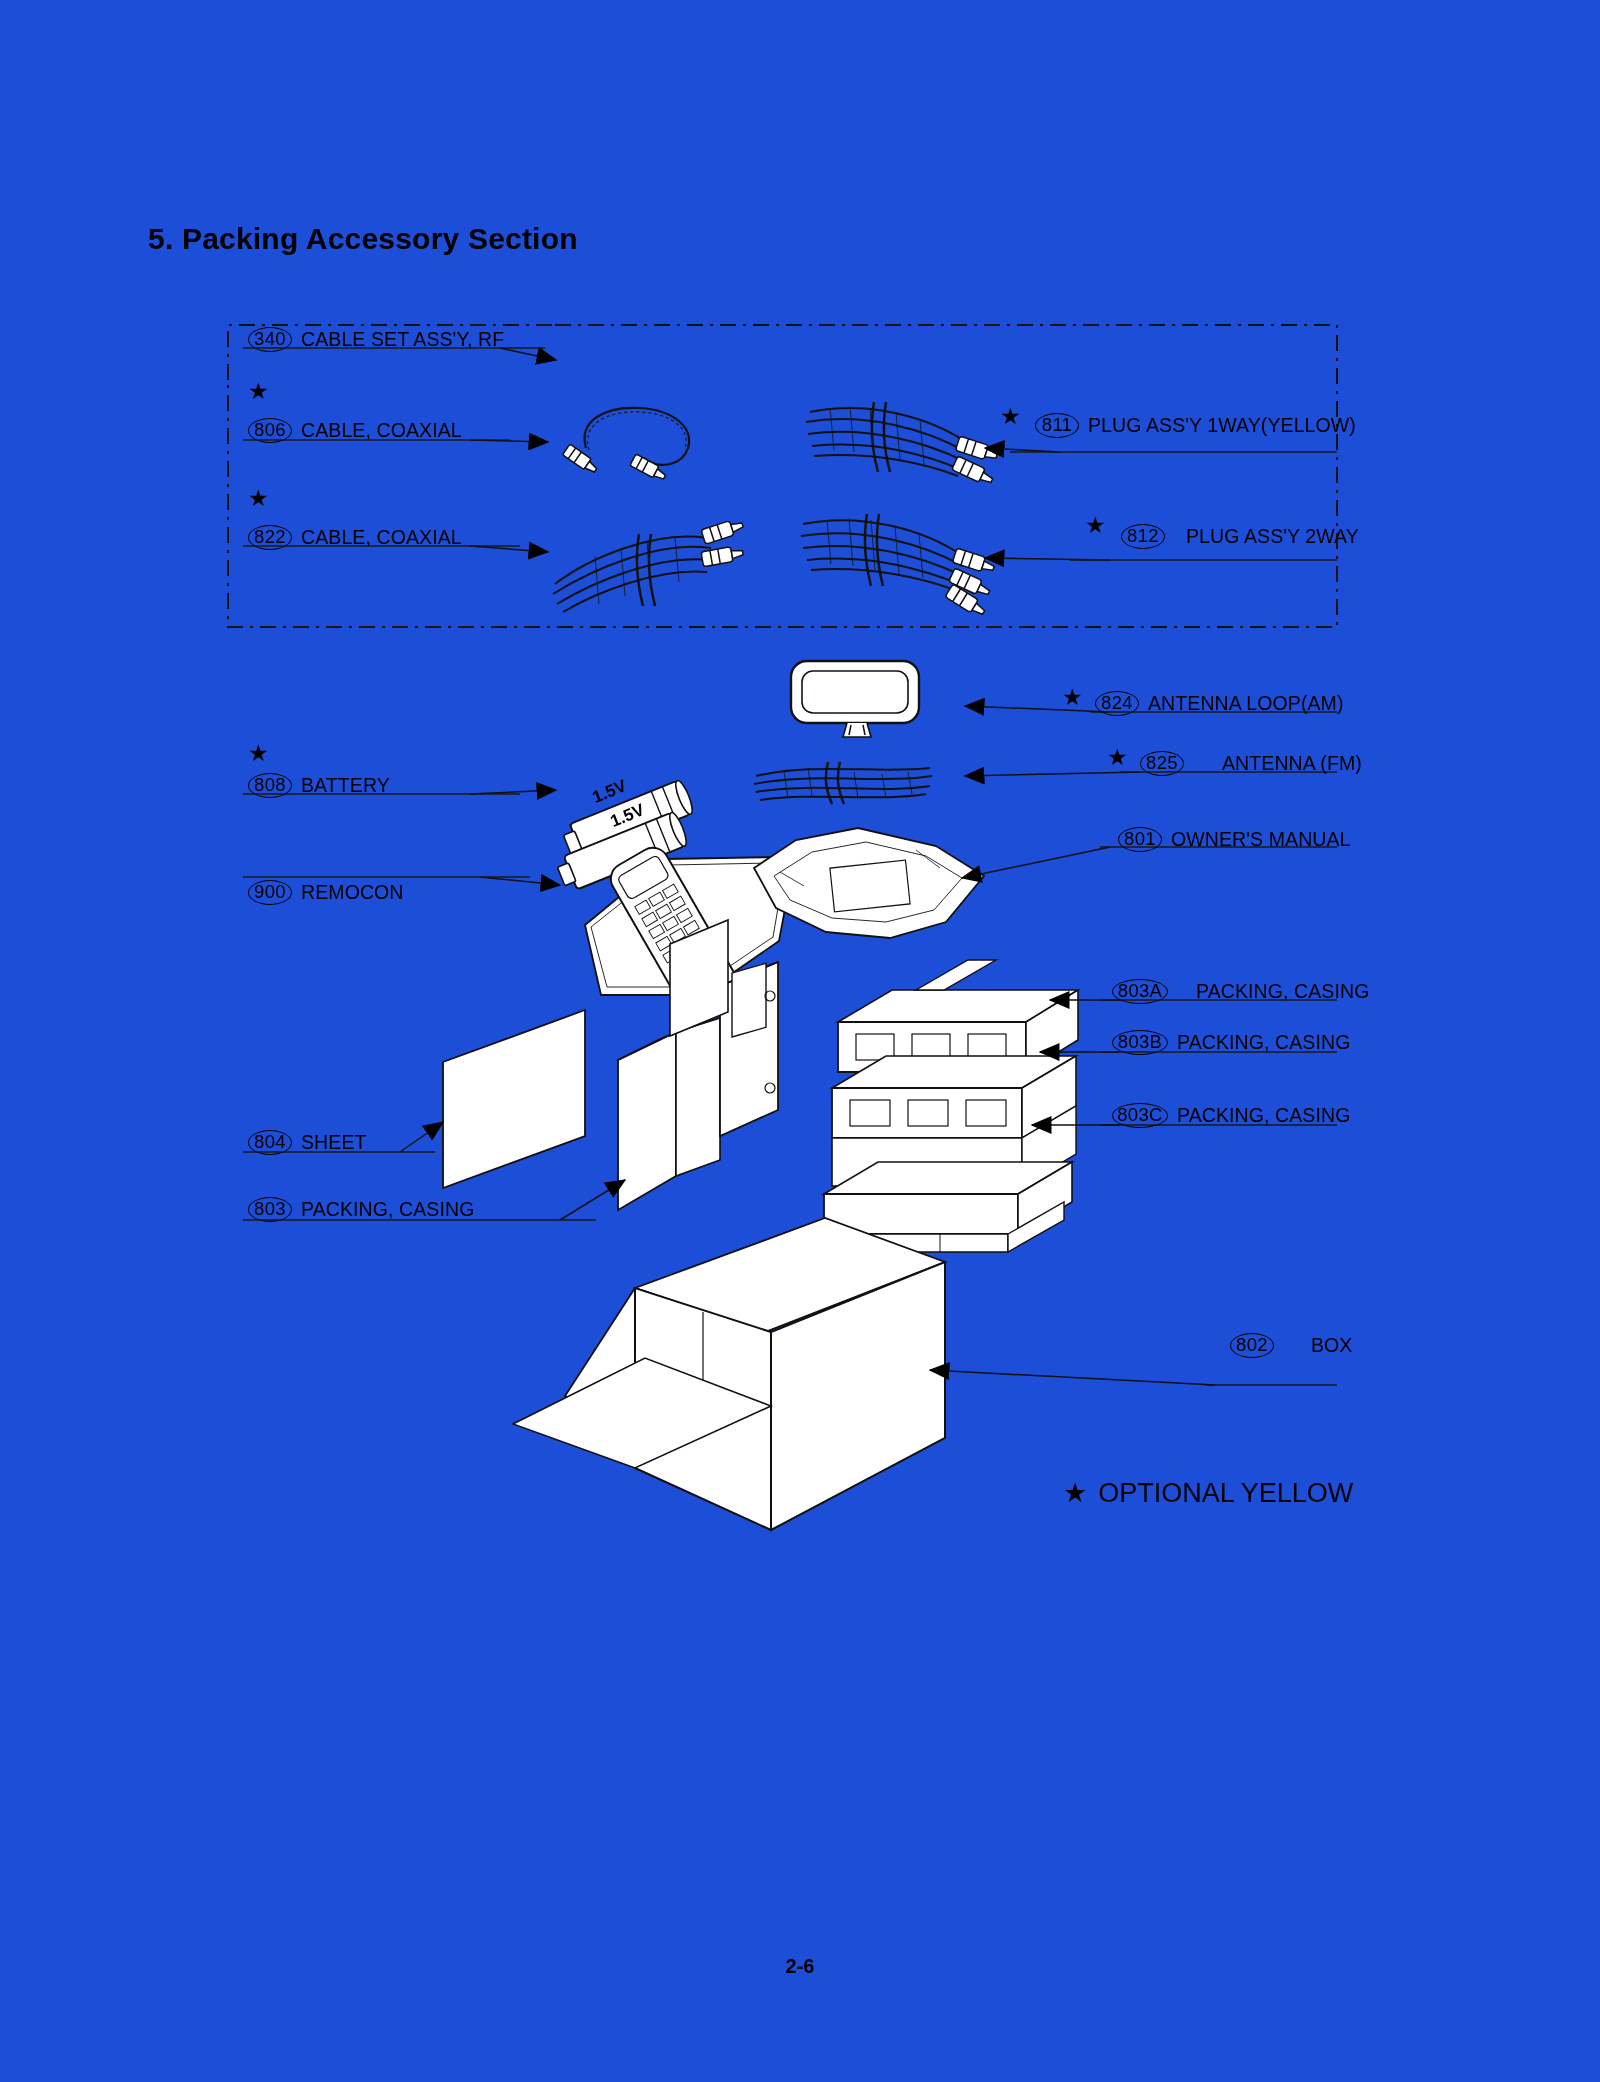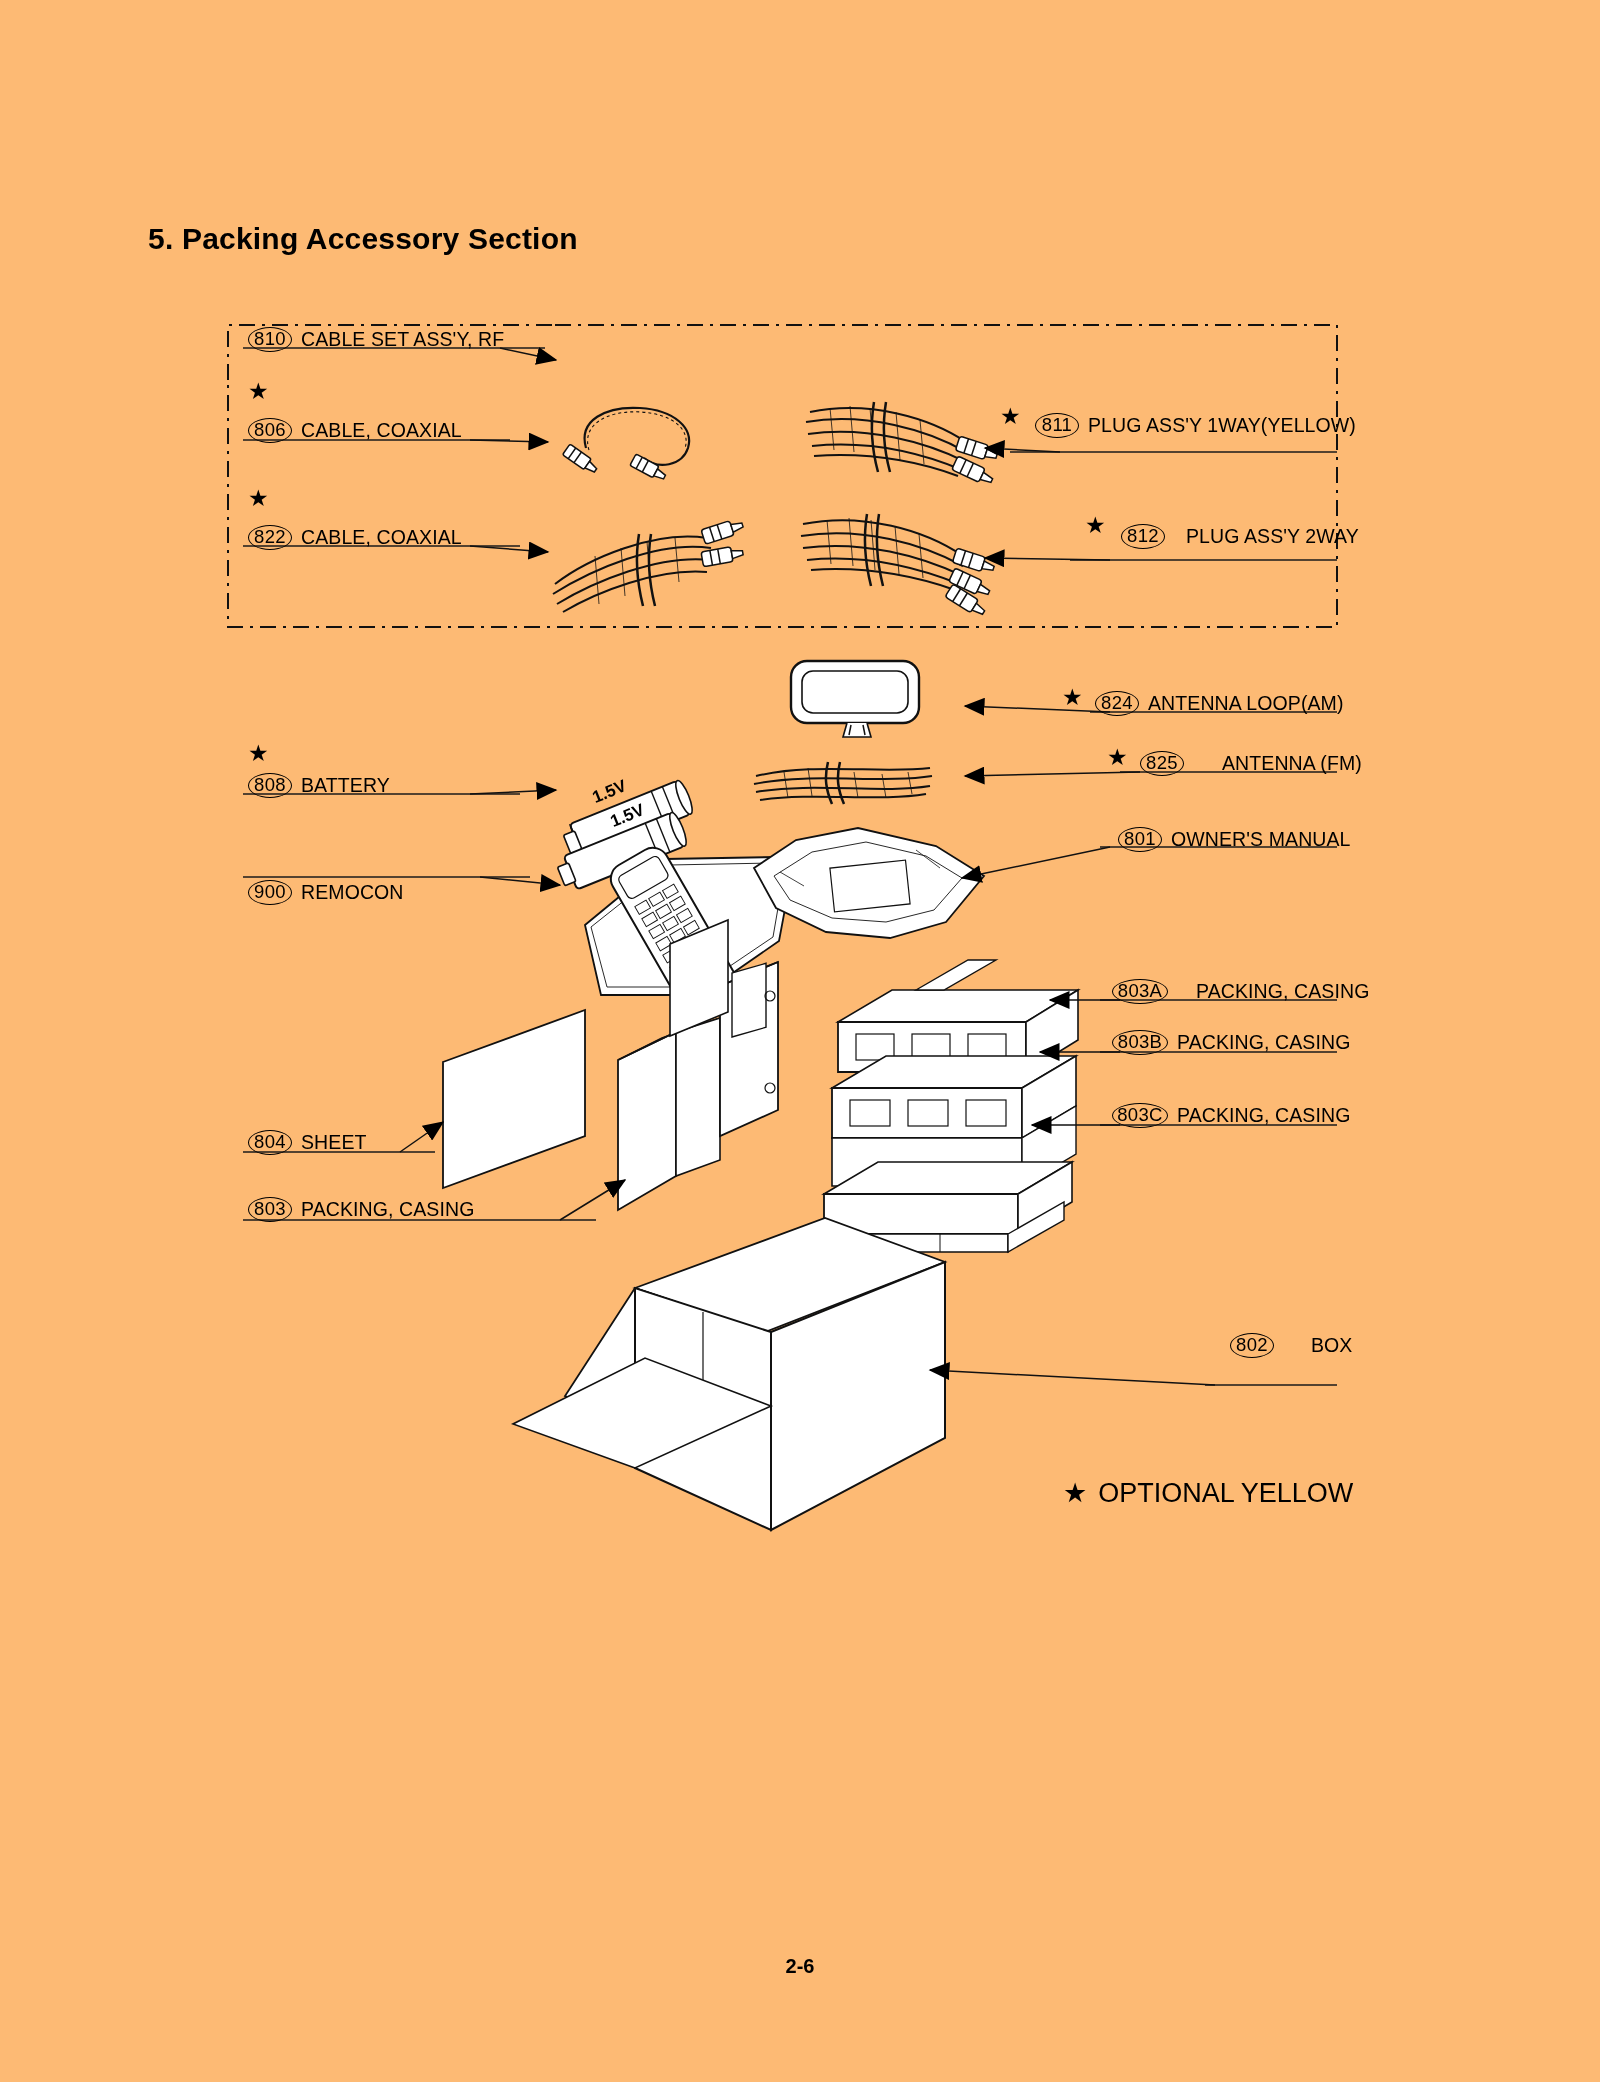--- a/index.html
+++ b/index.html
@@ -13,21 +13,21 @@
     position: relative;
     font-family: "Liberation Sans", sans-serif;
     color: #000000;
     overflow: hidden;
   }
 
   
   #page {
     position: absolute;
     inset: 0;
-    background: #fdba74;
+    background: #1d4ed8;
   }
 
   
   #section-title {
     position: absolute;
     left: 148px;
     top: 222px;
     font-size: 30px;
     font-weight: bold;
     letter-spacing: 0.2px;
@@ -427,21 +427,21 @@
 
       <line x1="1205" y1="1385" x2="1337" y2="1385" stroke="#1a1a1a" stroke-width="1.4"></line>
       <line x1="1215" y1="1385" x2="930" y2="1370" marker-end="url(#arrowR)"></line>
 
     </g>
   </svg>
 
   <div id="section-title">5. Packing Accessory Section</div>
 
   <div class="callout" style="left:248px; top:327px;">
-    <span class="num">810</span>
+    <span class="num">340</span>
     <span class="txt">CABLE SET ASS'Y, RF</span>
   </div>
 
   <div class="star" style="left:248px; top:380px;">★</div>
   <div class="callout" style="left:248px; top:418px;">
     <span class="num">806</span>
     <span class="txt">CABLE, COAXIAL</span>
   </div>
 
   <div class="star" style="left:248px; top:487px;">★</div>

